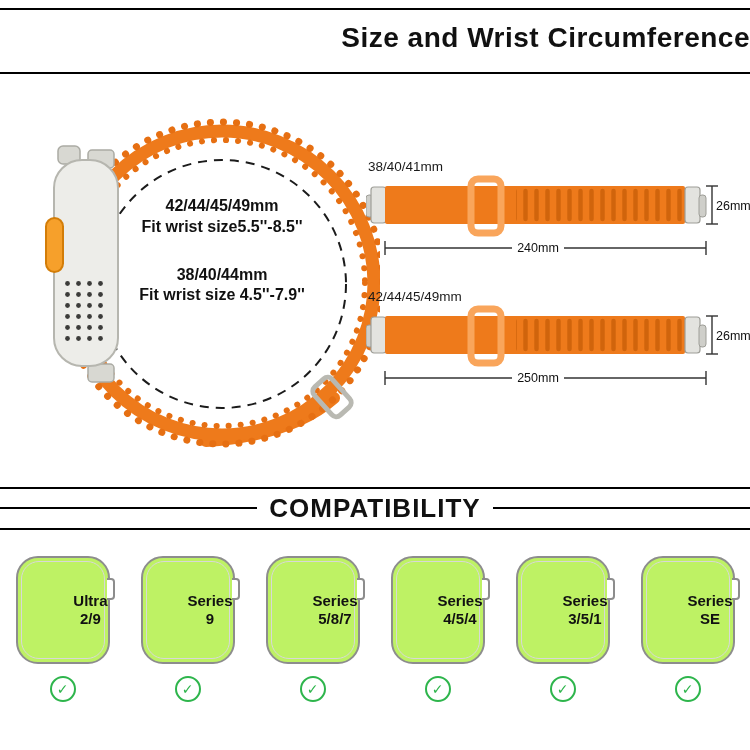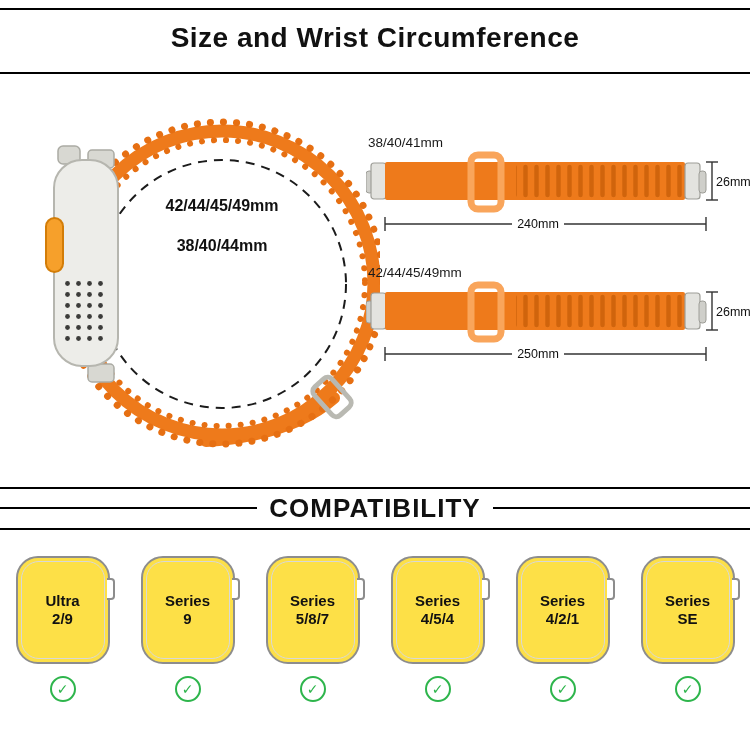--- a/index.html
+++ b/index.html
@@ -1,48 +1,48 @@
 <!DOCTYPE html>
 <html><head>
 <meta charset="utf-8">
 <style>
   html,body{margin:0;padding:0;background:#fff;}
   .page{position:relative;width:750px;height:750px;background:#fff;overflow:hidden;
         font-family:"Liberation Sans","DejaVu Sans",sans-serif;color:#111;}
   .hr{position:absolute;left:0;right:0;height:2px;background:#000;}
-  .page-title{position:absolute;top:22px;left:0;width:100%;text-align:center;
+  .page-title{position:absolute;top:22px;left:0;width:100%;text-align:right;
         font-size:28px;font-weight:bold;letter-spacing:.5px;}
 
   
   .size-section{position:absolute;top:78px;left:0;width:750px;height:404px;}
   .loop-svg{position:absolute;left:0;top:0;width:380px;height:404px;}
   .loop-text{position:absolute;left:92px;top:118px;width:260px;text-align:center;
         font-weight:bold;line-height:1.3;}
   .loop-text .lt{font-size:16px;white-space:nowrap;}
-  .loop-text .gap{margin-top:19px;}
-
-  .bands{position:absolute;left:366px;top:56px;width:384px;}
+  .loop-text .gap{margin-top:27px;}
+
+  .bands{position:absolute;left:366px;top:80px;width:384px;}
   .band-svg{display:block;width:384px;height:120px;margin-bottom:10px;}
   .svg-label{font-size:13.5px;fill:#1a1a1a;}
   .lug{fill:#E3E3DF;stroke:#9E9E98;stroke-width:1.2;}
   .lug-pin{fill:#CFCFCA;stroke:#9E9E98;stroke-width:1;}
   .measure line{stroke:#333;stroke-width:1.4;}
   .measure text{font-size:12.5px;fill:#111;}
 
   
   .compat-row{position:absolute;top:490px;left:0;width:750px;height:36px;
         display:flex;align-items:center;}
   .side-line{flex:1;height:2px;background:#000;}
   .compat-title{margin:4px 12px;font-size:26px;font-weight:bold;letter-spacing:1px;}
 
   
   .models{position:absolute;top:556px;left:0;width:750px;display:flex;}
   .model{width:125px;display:flex;flex-direction:column;align-items:center;}
   .watch-outline{position:relative;width:90px;height:104px;border:2px solid #8d8d8d;
-        border-radius:22px;background:#fde047;display:flex;align-items:center;justify-content:center;}
+        border-radius:22px;background:#bef264;display:flex;align-items:center;justify-content:flex-end;}
   .watch-outline::before{content:"";position:absolute;inset:3px;border:1px solid #d8d8d8;
         border-radius:18px;}
   .nub{position:absolute;right:-7px;top:20px;width:6px;height:18px;border:2px solid #8d8d8d;
         border-left:none;border-radius:0 4px 4px 0;background:#fff;}
   .model-text{position:relative;text-align:center;font-weight:bold;font-size:15px;line-height:1.2;}
   .check{margin-top:12px;width:22px;height:22px;border:2px solid #2EB54C;border-radius:50%;
         color:#2EB54C;display:flex;align-items:center;justify-content:center;
         font-size:14px;font-weight:bold;background:#fff;}
 </style>
 </head>
@@ -79,21 +79,23 @@
         <rect x="88" y="72" width="26" height="18" rx="4" fill="#D8D8D2" stroke="#ABABA4" stroke-width="1.5"></rect>
         <rect x="88" y="286" width="26" height="18" rx="4" fill="#D8D8D2" stroke="#ABABA4" stroke-width="1.5"></rect>
         <rect x="54" y="82" width="64" height="206" rx="28" fill="#EDEDE9" stroke="#B6B6AF" stroke-width="2"></rect>
         <rect x="46" y="140" width="17" height="54" rx="8.5" stroke="#D37D08" stroke-width="2" fill="#F6A02B"></rect>
         <rect x="64" y="202" width="44" height="66" fill="url(#dots)"></rect>
       </g>
     </svg>
 
     <div class="loop-text">
       <div class="lt">42/44/45/49mm</div>
+      <div class="lt">Fit wrist size5.5''-8.5''</div>
       <div class="lt gap">38/40/44mm</div>
+      <div class="lt">Fit wrist size 4.5''-7.9''</div>
     </div>
 
     <div class="bands">
 
       <svg class="band-svg" viewBox="0 0 384 120">
         <text x="2" y="13" class="svg-label">38/40/41mm</text>
         <g>
           <rect x="0" y="37" width="7" height="22" rx="3" class="lug-pin"></rect>
           <rect x="5" y="29" width="15" height="36" rx="3" class="lug"></rect>
           <rect x="19" y="28" width="300" height="38" rx="2" fill="#EE7A1B"></rect>
@@ -206,21 +208,21 @@
       <div class="check">
         <span>✓</span>
       </div>
     </div>
 
     <div class="model">
       <div class="watch-outline">
         <span class="nub"></span>
         <div class="model-text">
           <div>Series</div>
-          <div>4/2/1</div>
+          <div>3/5/1</div>
         </div>
       </div>
       <div class="check">
         <span>✓</span>
       </div>
     </div>
 
     <div class="model">
       <div class="watch-outline">
         <span class="nub"></span>

